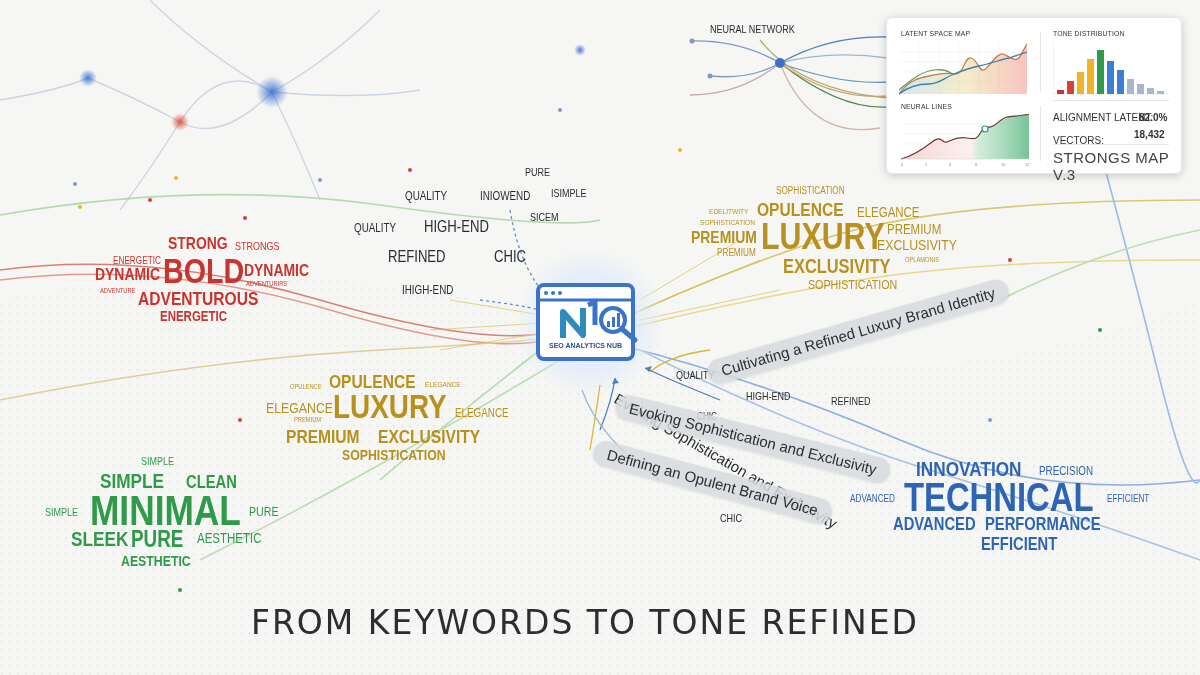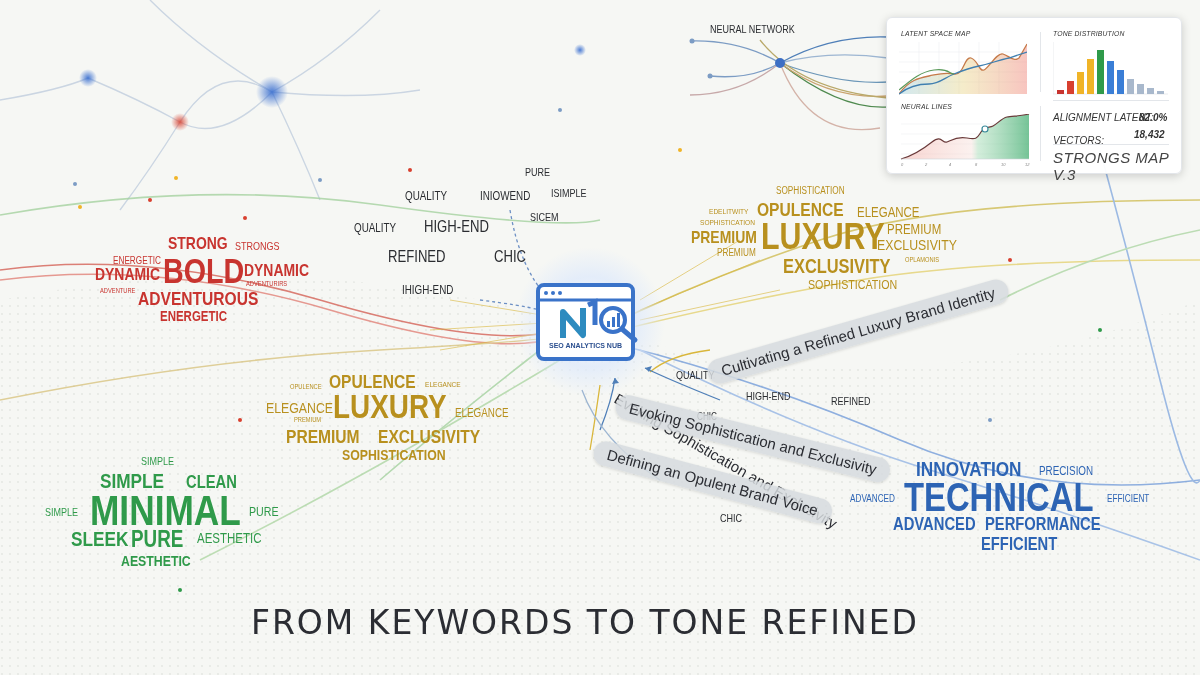--- a/index.html
+++ b/index.html
@@ -5,21 +5,21 @@
   html,body{margin:0;padding:0;}
   body{width:1200px;height:675px;position:relative;overflow:hidden;background:#f6f7f4;font-family:"Liberation Sans",sans-serif;}
   .bg{position:absolute;inset:0;}
   .w{position:absolute;white-space:nowrap;font-family:"Liberation Sans",sans-serif;font-weight:700;line-height:1;transform-origin:left top;}
   .cond{transform:scaleX(0.82);}
   .red{color:#c8342f;}
   .gold{color:#b8901e;}
   .green{color:#2f9a4a;}
   .blue{color:#2d64b4;}
   .dark{color:#2a2c30;font-weight:400;}
-  .panel{position:absolute;left:886px;top:17px;width:294px;height:155px;background:rgba(255,255,255,0.96);border-radius:6px;box-shadow:0 2px 10px rgba(0,0,0,0.18);border:1px solid #e3e6ea;font-style:italic;}
+  .panel{position:absolute;left:886px;top:17px;width:294px;height:155px;background:rgba(255,255,255,0.96);border-radius:6px;box-shadow:0 2px 10px rgba(0,0,0,0.18);border:1px solid #e3e6ea;}
   .ptitle{position:absolute;font-size:8px;color:#333;font-weight:400;letter-spacing:0.2px;transform:scaleX(0.85);transform-origin:left top;}
   .stat{position:absolute;font-size:10px;color:#333;}
   .bigtitle{position:absolute;left:0;top:603px;width:1170px;text-align:center;font-family:"DejaVu Sans",sans-serif;font-size:33px;letter-spacing:2px;color:#2b2d33;font-weight:400;}
   .pill{position:absolute;background:rgba(214,218,222,0.85);border-radius:16px;color:#2b2d33;font-size:16px;padding:4px 14px;white-space:nowrap;transform-origin:left center;box-shadow:0 1px 3px rgba(0,0,0,0.12);}
   .hub{position:absolute;left:533px;top:280px;width:115px;height:85px;}
 </style>
 </head>
 <body>
 
 <svg class="bg" width="1200" height="675" viewBox="0 0 1200 675">

